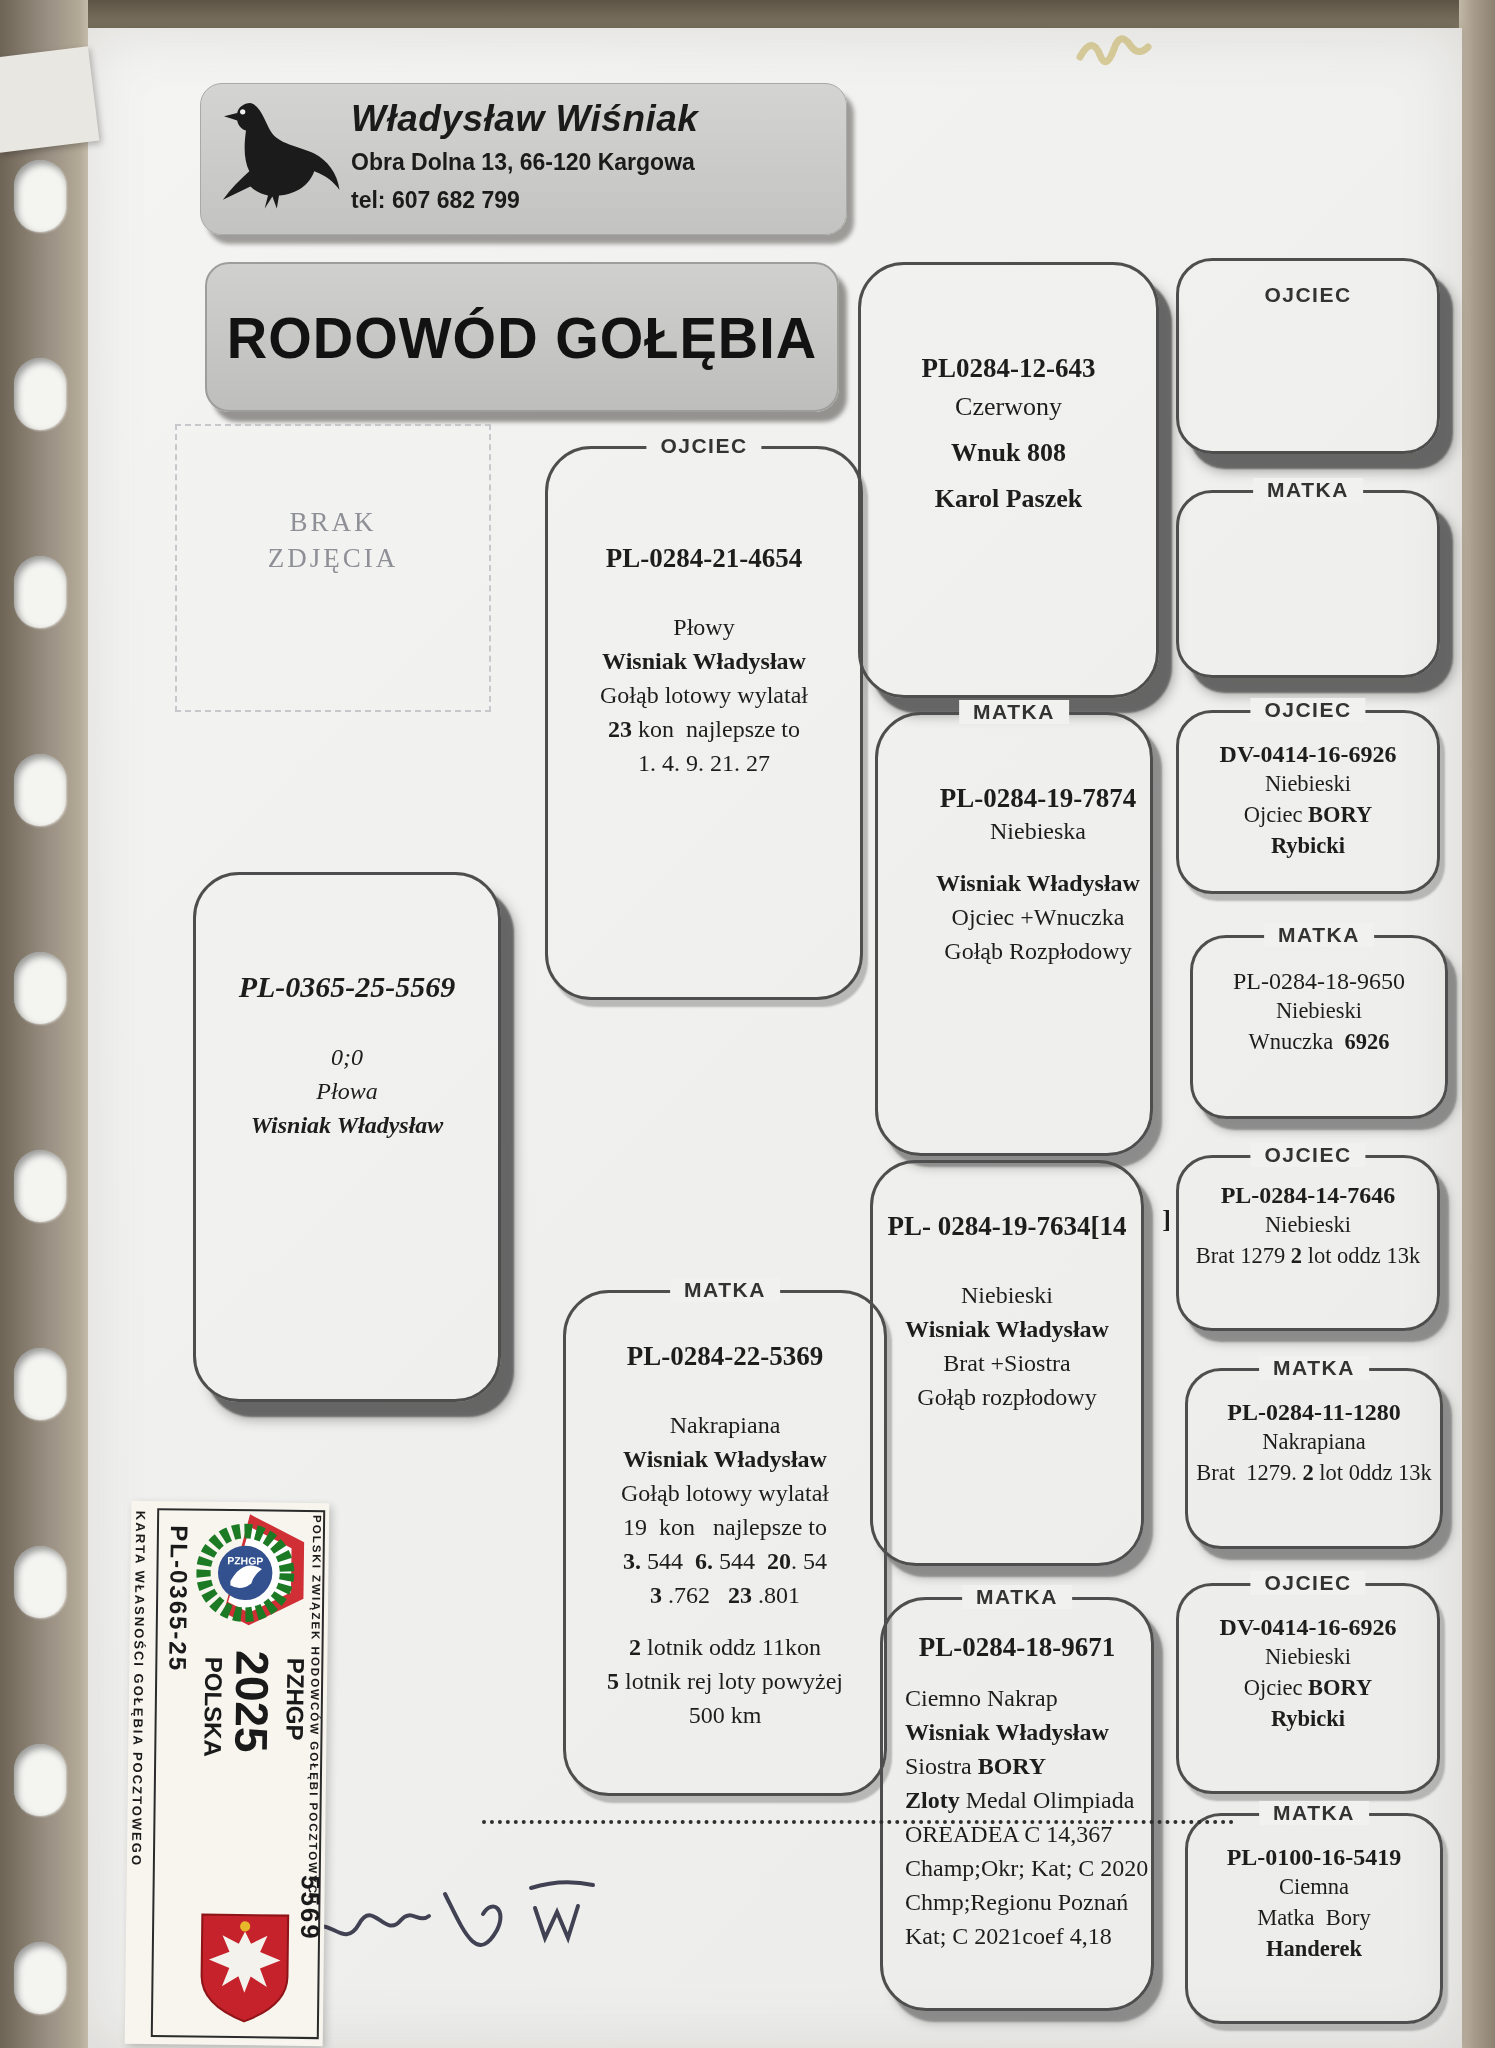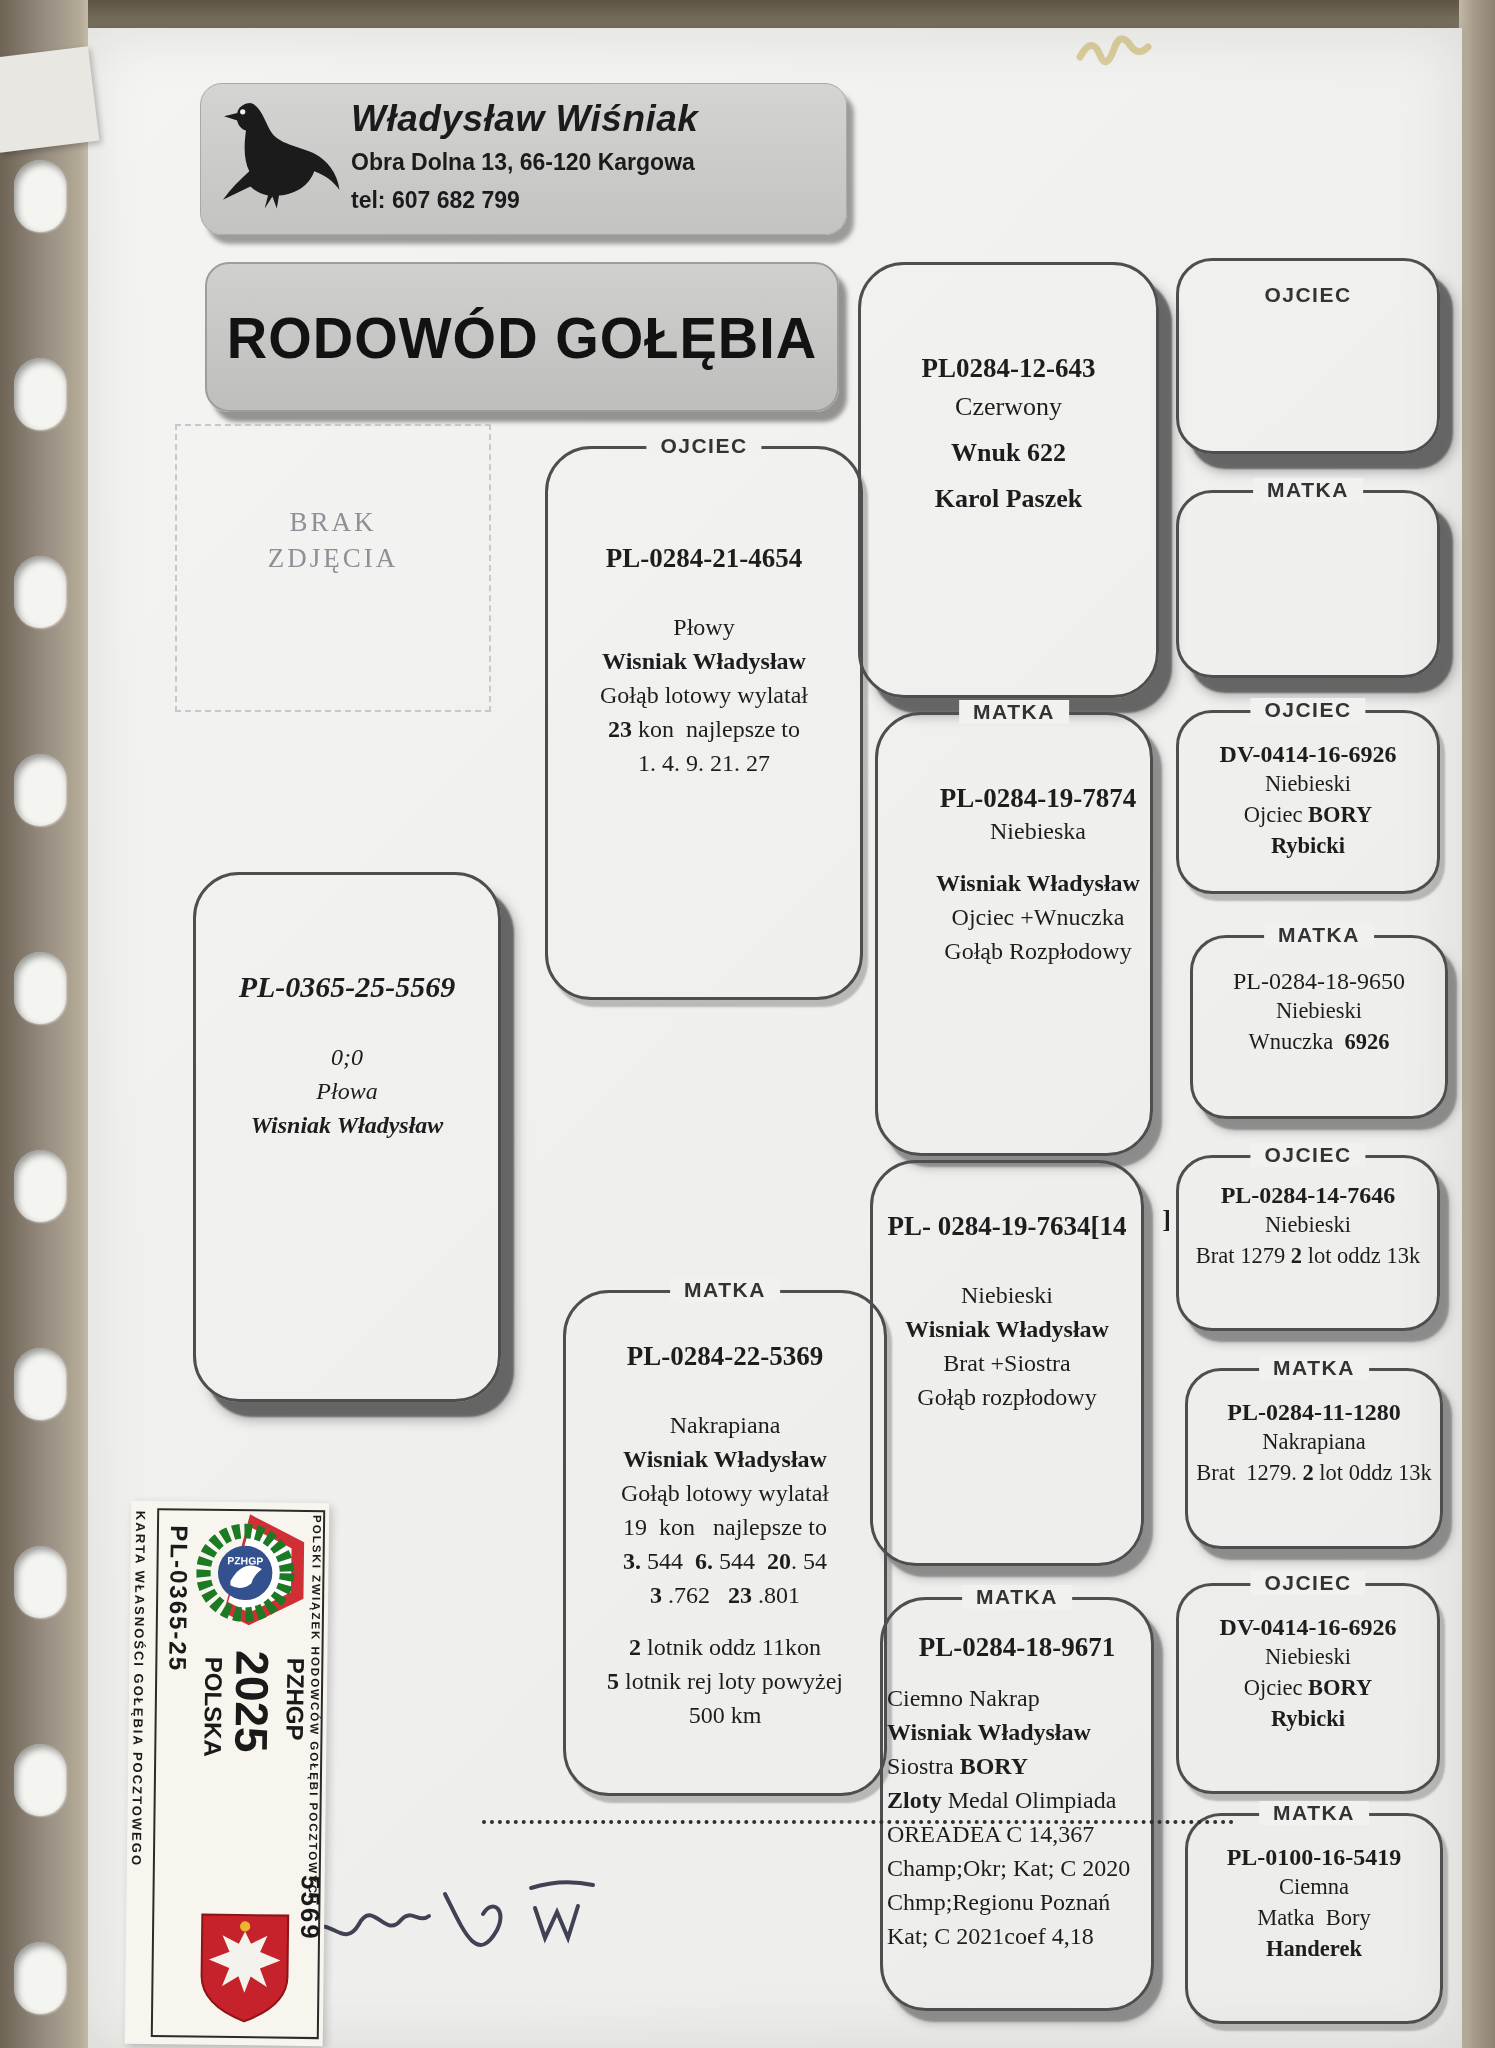--- a/index.html
+++ b/index.html
@@ -57,21 +57,21 @@
   .ring{font-weight:bold;font-size:27px;white-space:pre;}
   .ring--plain{font-weight:normal;}
   .ring--lg{font-size:30px;}
   .ring--sm{font-size:24px;}
   .pline{font-size:24px;line-height:34px;white-space:pre;}
   .pline .b{font-weight:bold;}
   .gap{margin-top:36px;}
   .gap-sm{margin-top:18px;}
   .wide .pline{line-height:46px;font-size:26px;}
   .gg .pline{font-size:22.5px;line-height:31px;}
-  .left-align .pline{text-align:left;padding-left:4px;}
+  .left-align .pline{text-align:left;padding-left:22px;}
   .bracket-stray{position:absolute;right:-30px;top:42px;font-weight:bold;font-size:26px;color:#1d1d1d;}
   
   .dotted{position:absolute;left:482px;top:1820px;width:752px;border-top:4px dotted #2f2f2f;}
   .sig{position:absolute;left:295px;top:1868px;width:350px;height:115px;}
   .smudge{position:absolute;left:1070px;top:22px;width:100px;height:60px;}
   
   .stamp{position:absolute;left:128px;top:1502px;width:198px;height:543px;
     background:#f7f5ee;transform:rotate(.7deg);box-shadow:3px 3px 8px rgba(0,0,0,.2);}
   .stamp-frame{position:absolute;left:26px;top:7px;right:4px;bottom:7px;border:2px solid #2b2b2b;}
   .vtext{writing-mode:vertical-rl;white-space:nowrap;font-family:"Liberation Sans",sans-serif;color:#1a1a1a;}
@@ -169,21 +169,21 @@
           <div class="pline"><span>500 km</span></div>
         </div>
     </div>
   </div>
 
   <div class="pbox shadow-strong wide" style="left:858px;top:262px;width:295px;height:430px;">
     <div class="content" style="top:88px;">
       <div class="ring">PL0284-12-643</div>
       <div>
           <div class="pline"><span>Czerwony</span></div>
-          <div class="pline"><span class="b">Wnuk 622</span></div>
+          <div class="pline"><span class="b">Wnuk 808</span></div>
           <div class="pline"><span class="b">Karol Paszek</span></div>
         </div>
     </div>
   </div>
 
   <div class="pbox shadow-mid" style="left:875px;top:712px;width:272px;height:438px;">
     <div class="tab">MATKA</div>
     <div class="content" style="top:68px;margin-left:48px;">
       <div class="ring">PL-0284-19-7874</div>
       <div>

